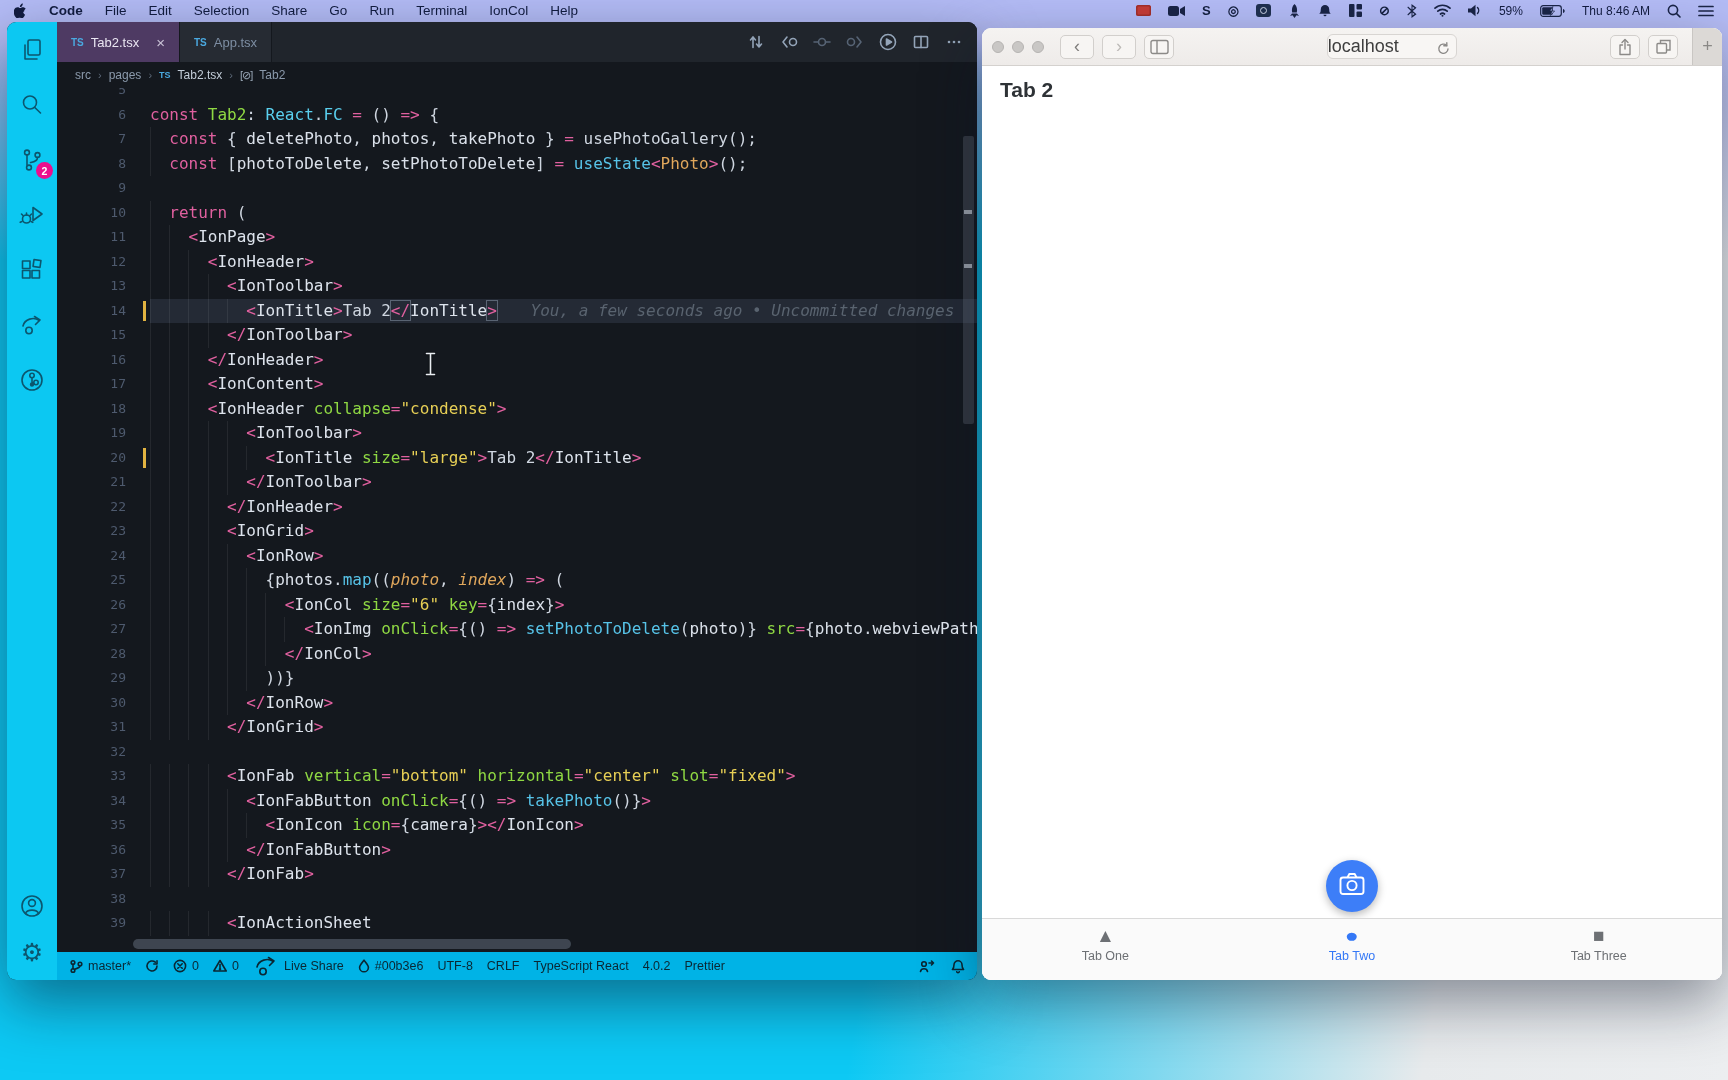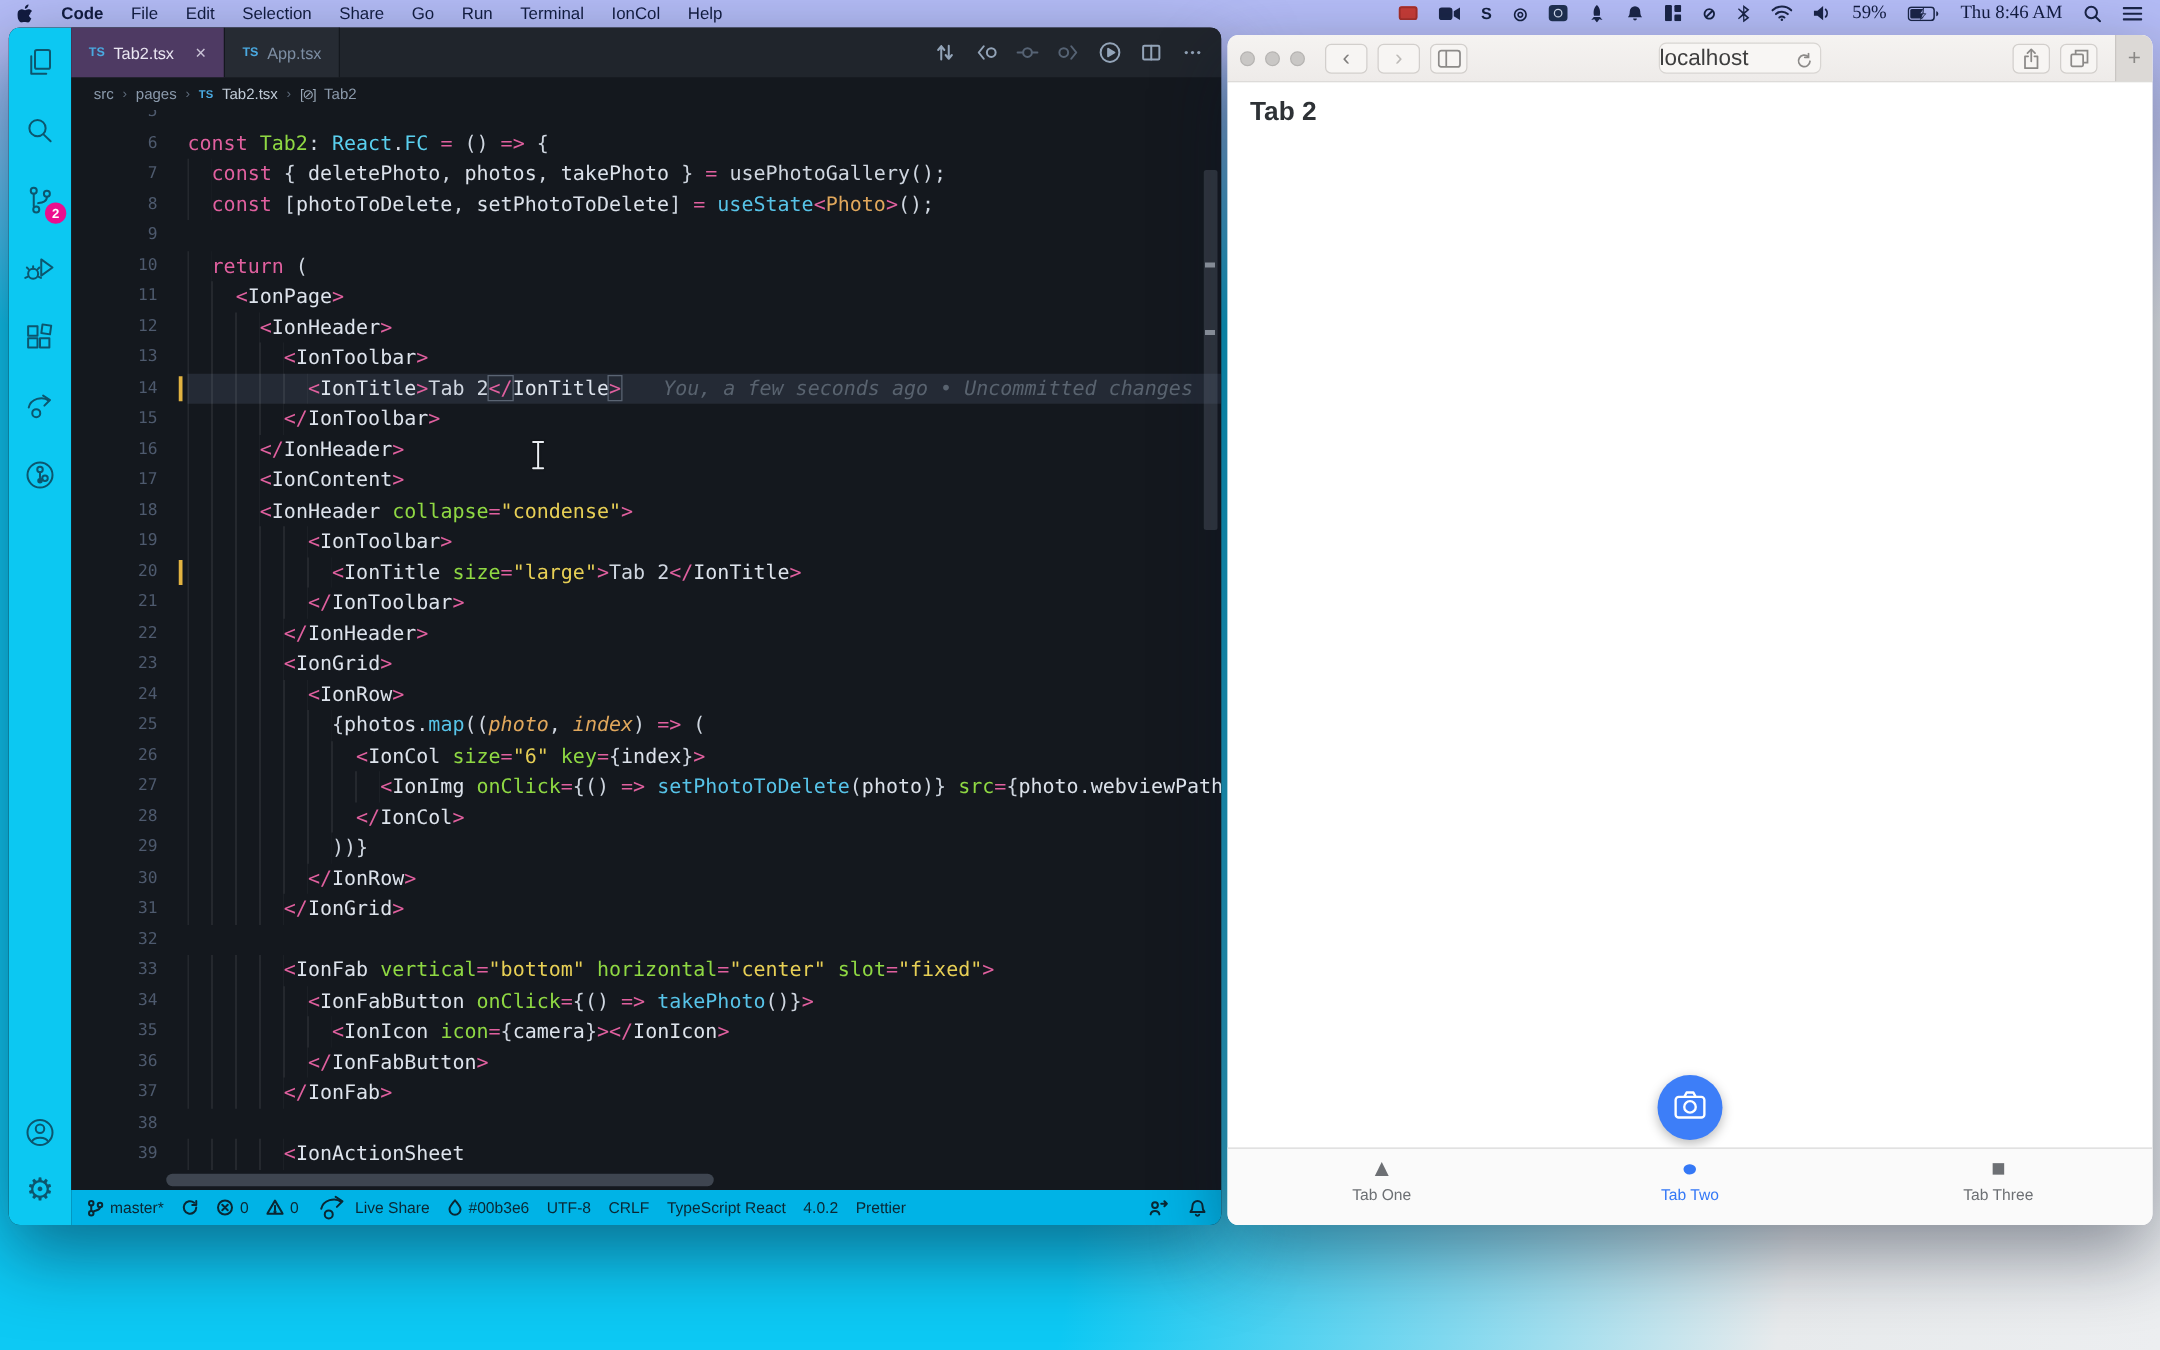--- a/index.html
+++ b/index.html
@@ -13,21 +13,21 @@
 
   
   .menubar { position:absolute; left:0; top:0; width:1728px; height:21px; background:#b4bcf6;
     display:flex; align-items:center; padding:0 14px; color:#121c40; font-size:13.5px; }
   .mb-left { display:flex; align-items:center; gap:22px; }
   .mb-item { cursor:default;text-align:right; }
   .mb-app { font-weight:bold; }
   .mb-right { margin-left:auto; display:flex; align-items:center; gap:17px; }
   .mb-ic { display:inline-flex; align-items:center; justify-content:center; height:16px; }
   .mb-ic svg { display:block; }
-  .mb-clock { font-size:15px;font-family:Liberation Serif, serif; }
+  .mb-clock { font-size:12px; }
   .rec-chip { width:15px; height:11px; background:#c53c36; border-radius:2.5px;
     box-shadow:inset 0 0 0 1.5px #a32f2a; }
   .dark-chip { width:15px; height:13px; background:#1f3050; border-radius:3px; display:flex; align-items:center; justify-content:center; }
   .dark-chip i { width:7px; height:7px; border:1.6px solid #cfd8ea; border-radius:50%; }
   .mb-glyph { font-size:13px; font-weight:bold; color:#14203f; font-style:normal; }
 
   
   .vscode { position:absolute; left:7px; top:22px; width:970px; height:958px; border-radius:9px;
     overflow:hidden; display:flex; flex-direction:column; box-shadow:0 22px 60px rgba(10,20,40,.5); background:#14181e; }
   .vs-titlebar { height:22px; background:#09c6f2; display:flex; align-items:center; position:relative; flex:none; }

